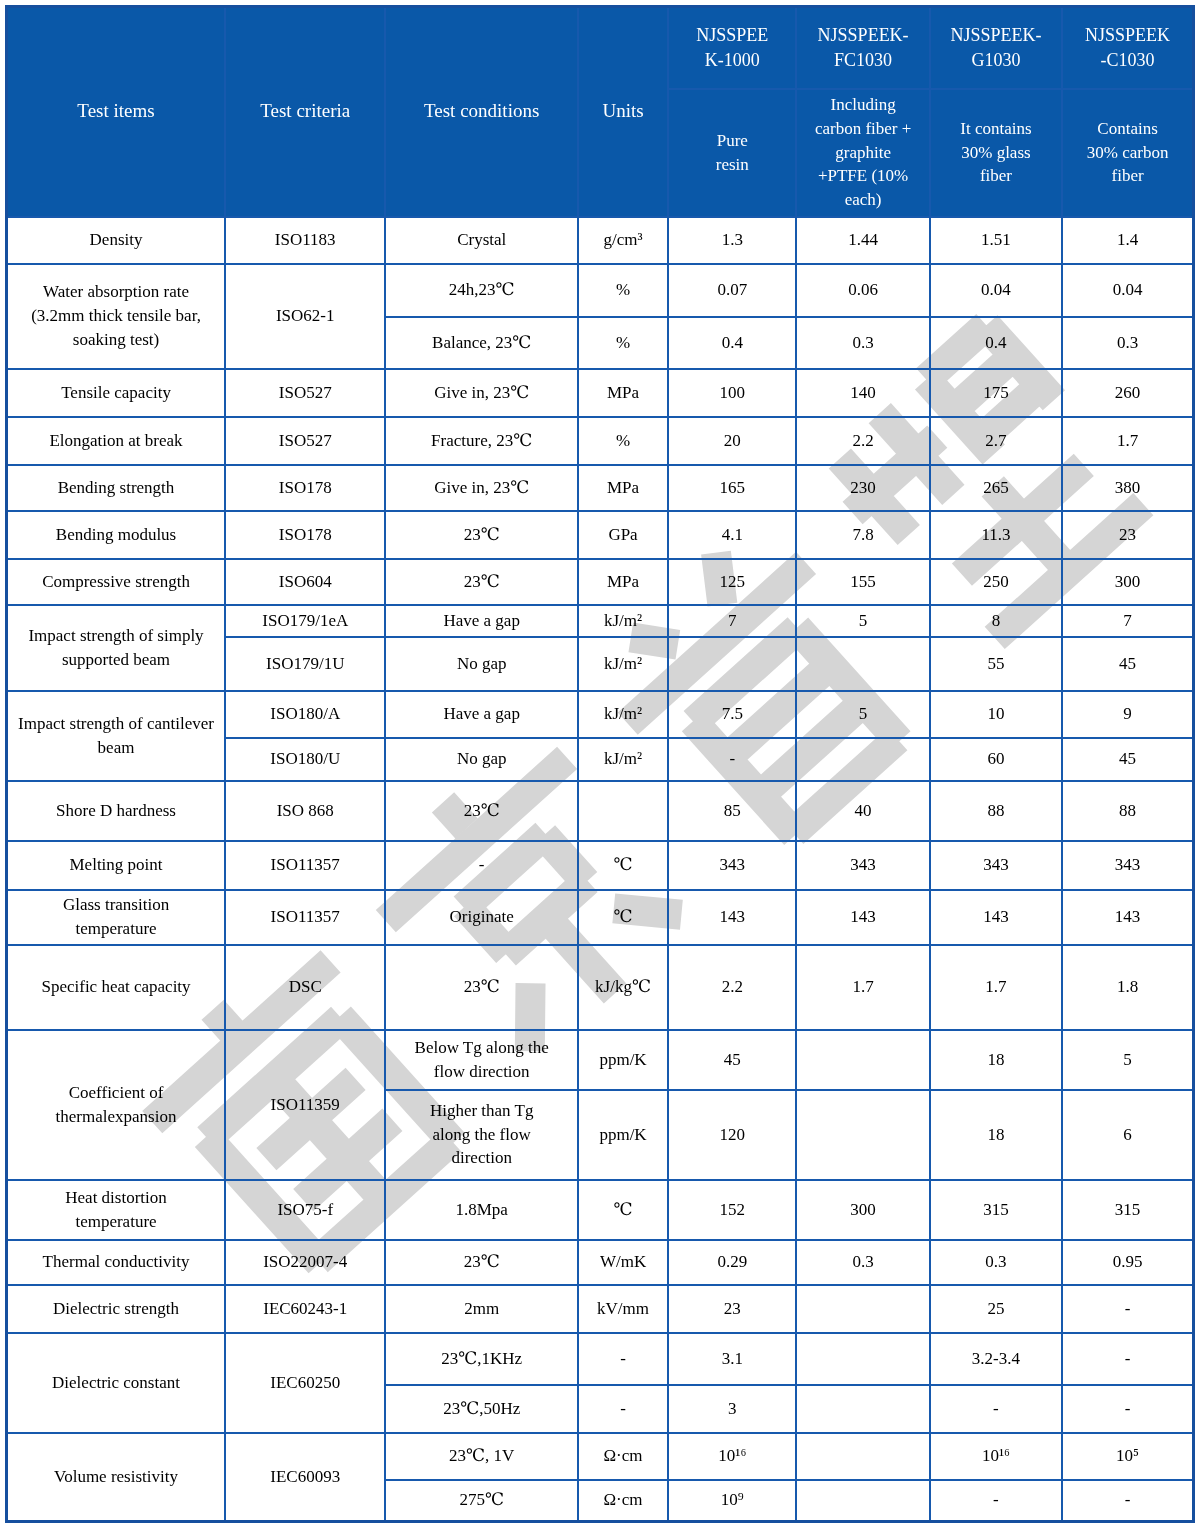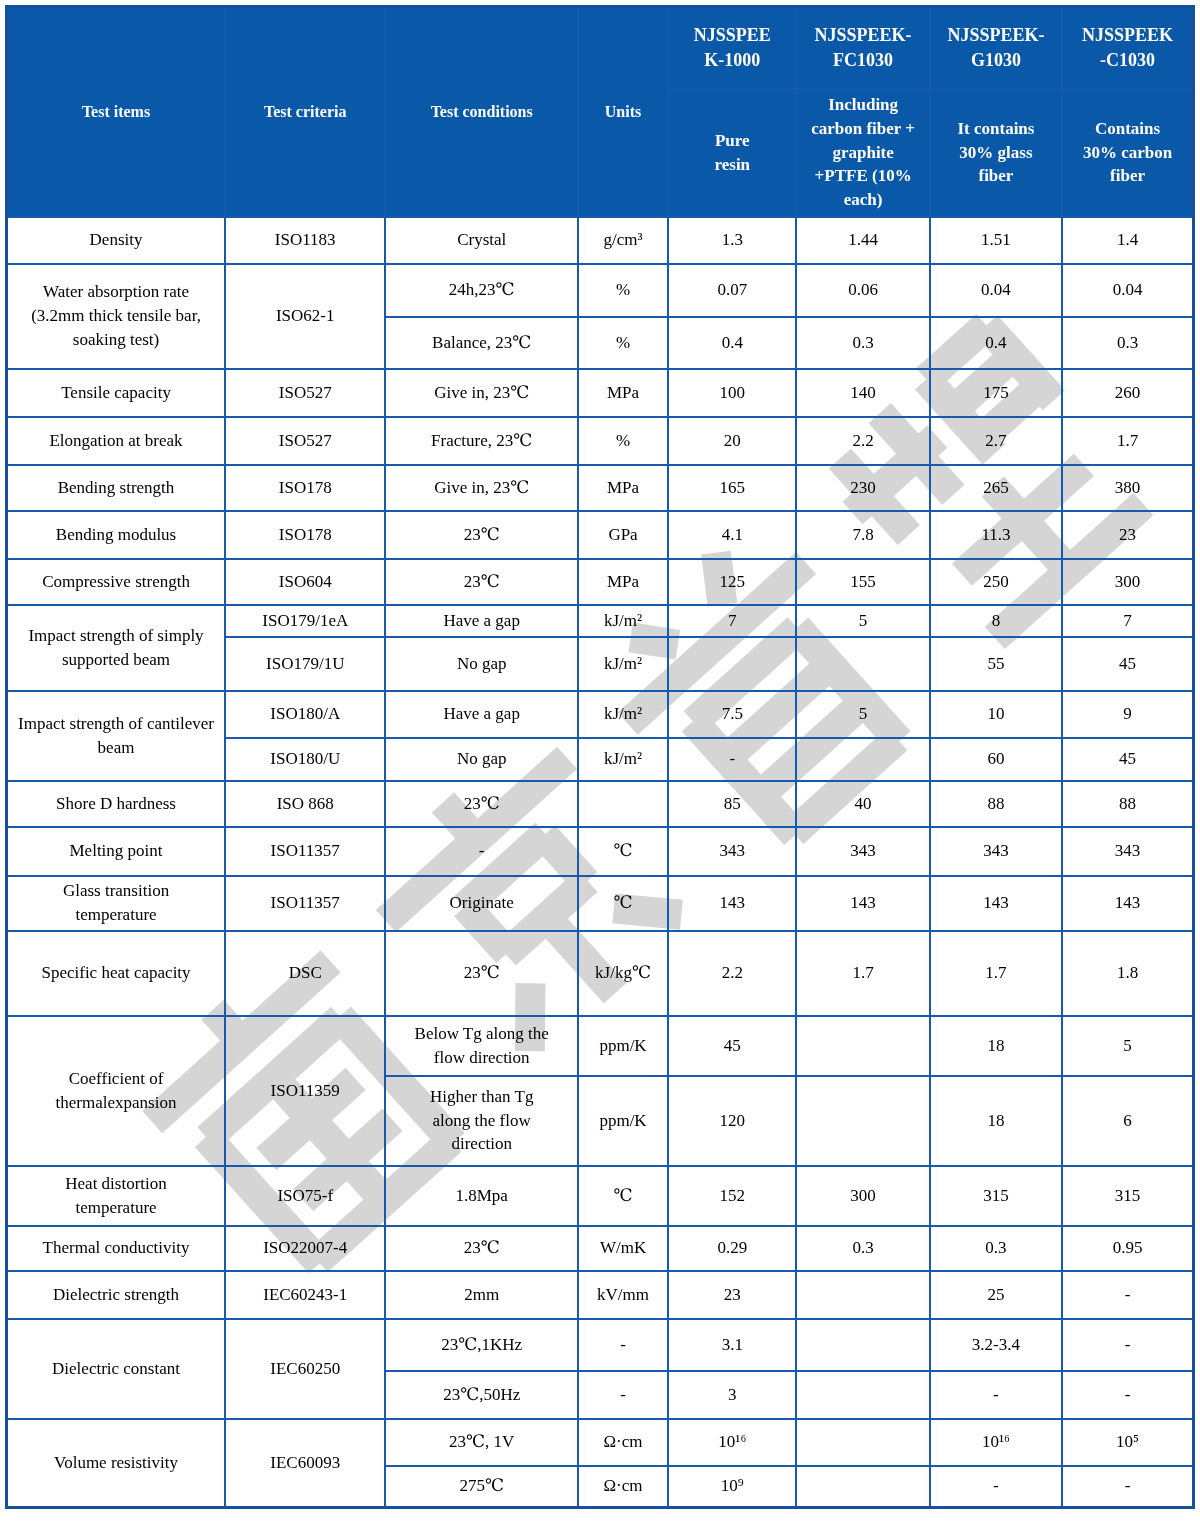--- a/index.html
+++ b/index.html
@@ -27,23 +27,23 @@
     border:2px solid #1759ad;
     text-align:center;
     vertical-align:middle;
     padding:2px 4px;
     line-height:1.4;
     overflow:hidden;
   }
   .spec thead th{
     background:#0a58a8;
     color:#ffffff;
-    font-weight:bold;
-  }
-  .hmain{font-size:16px;}
+    font-weight:normal;
+  }
+  .hmain{font-size:19px;}
   .pname{font-size:18px;white-space:pre-line;line-height:1.5;}
   .pdesc{font-size:17px;white-space:pre-line;line-height:1.45;}
   .spec td{font-size:17px;color:#000000;}
   .ci{white-space:pre-line;}
   .cd{white-space:pre-line;}
 </style>
 </head>
 <body>
 
 <div class="page">
@@ -221,21 +221,21 @@
       </tr>
       <tr style="height:43px">
         <td class="cc">ISO180/U</td>
         <td class="cd">No gap</td>
         <td class="cu">kJ/m²</td>
         <td class="cv">-</td>
         <td class="cv"></td>
         <td class="cv">60</td>
         <td class="cv">45</td>
       </tr>
-      <tr style="height:46px">
+      <tr style="height:60px">
         <td class="ci">Shore D hardness</td>
         <td class="cc">ISO 868</td>
         <td class="cd">23℃</td>
         <td class="cu"></td>
         <td class="cv">85</td>
         <td class="cv">40</td>
         <td class="cv">88</td>
         <td class="cv">88</td>
       </tr>
       <tr style="height:49px">

